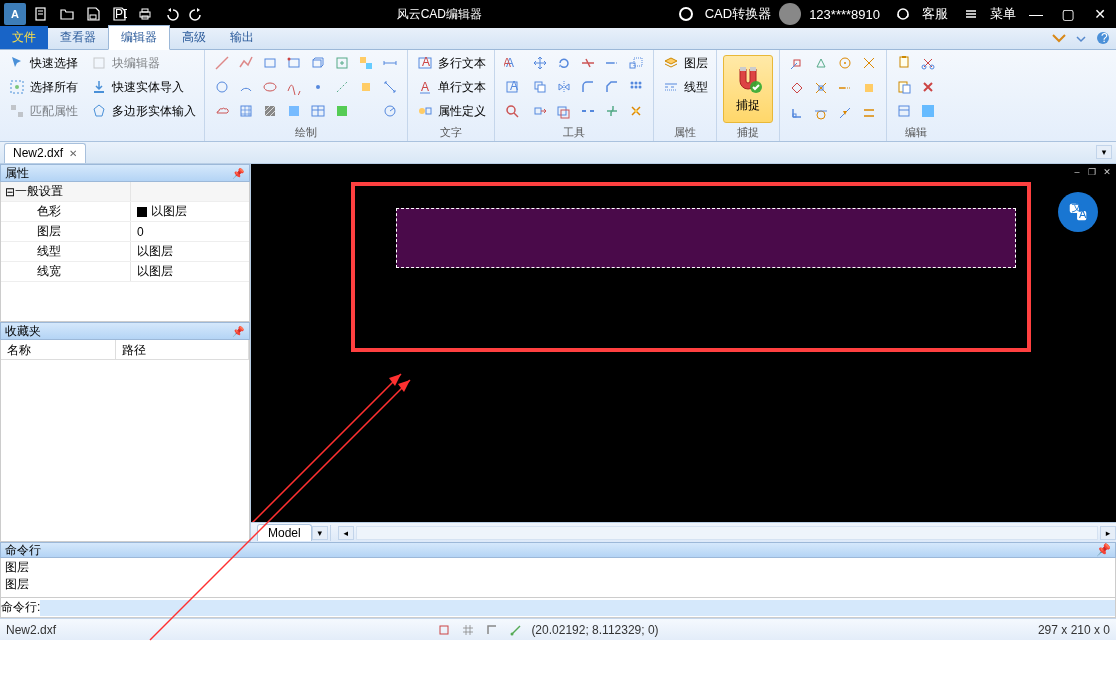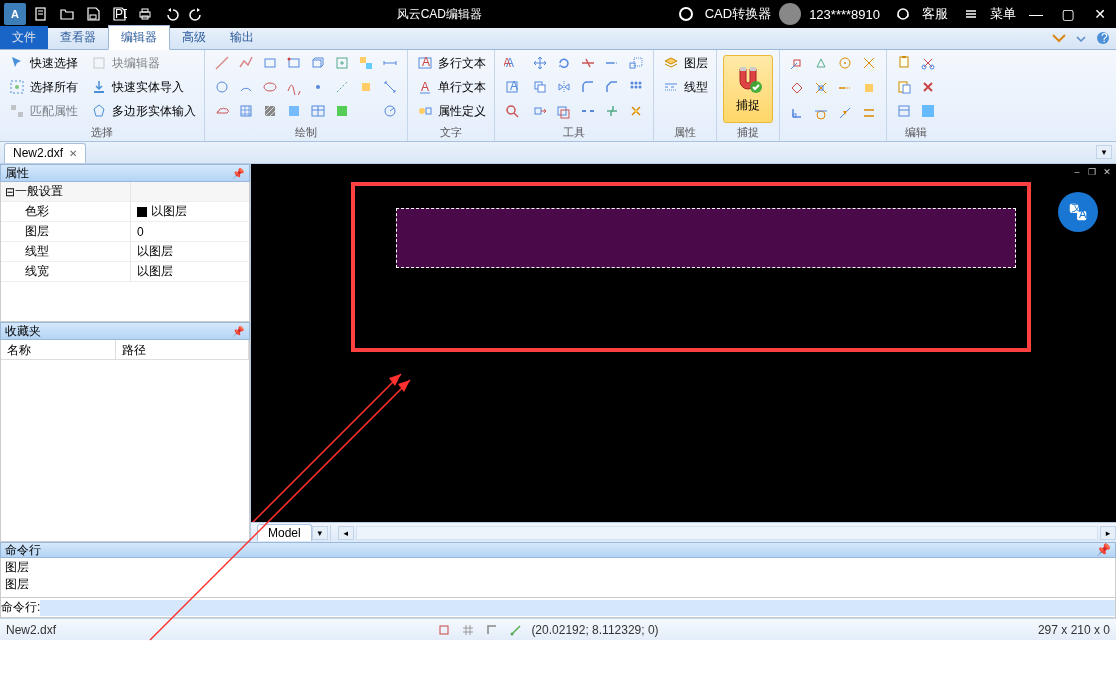--- a/index.html
+++ b/index.html
@@ -12,21 +12,21 @@
 .titlebar .qbtn svg { width:16px; height:16px; fill:#fff; }
 .titlebar .ttl { flex:1; text-align:center; font-size:12px; }
 .titlebar .right { display:flex; align-items:center; gap:8px; }
 .titlebar .right span { font-size:13px; }
 .titlebar .avatar { width:22px; height:22px; background:#888; border-radius:50%; }
 .titlebar .wbtn { width:24px; height:20px; display:flex; align-items:center; justify-content:center; cursor:pointer; font-size:14px; }
 
 
 .menubar { height:22px; background:linear-gradient(#e8f0fa,#d5e4f5); display:flex; align-items:flex-end; border-bottom:1px solid #9cb8d8; position:relative; }
 .menubar .mtab { padding:3px 12px; color:#2a5a9a; cursor:pointer; }
-.menubar .mtab.file { background:#1864c7; color:#e5e5e5;font-family:Liberation Mono, monospace; }
+.menubar .mtab.file { background:#1864c7; color:#fde047;font-family:Liberation Mono, monospace; }
 .menubar .mtab.active { background:#fff; border:1px solid #9cb8d8; border-bottom:1px solid #fff; margin-bottom:-1px; }
 .menubar .righticons { position:absolute; right:4px; top:2px; display:flex; gap:4px; }
 .menubar .righticons div { width:18px; height:16px; cursor:pointer; display:flex; align-items:center; justify-content:center; }
 
 
 .ribbon { height:92px; background:linear-gradient(#f4f8fd,#e4eefb); border-bottom:1px solid #aac2de; display:flex; }
 .rgroup { border-right:1px solid #c5d6eb; padding:2px 6px 0 6px; display:flex; flex-direction:column; }
 .rgroup .body { flex:1; display:flex; }
 .rgroup .lbl { height:16px; text-align:center; color:#555; font-size:11px; }
 .col { display:flex; flex-direction:column; gap:2px; }
@@ -47,21 +47,21 @@
 .filetab .x { cursor:pointer; color:#666; font-size:10px; }
 
 
 .main { display:flex; height:378px; }
 .leftpane { width:250px; display:flex; flex-direction:column; background:#fff; }
 .panehdr { height:18px; background:linear-gradient(#d5e8fb,#b4d4f5); border:1px solid #9cb8d8; padding:0 4px; display:flex; align-items:center; justify-content:space-between; font-size:12px; }
 .panehdr .pin { font-size:10px; cursor:pointer; }
 .propsel { height:20px; border:1px solid #9cb8d8; border-top:none; display:flex; align-items:center; padding:0 4px; justify-content:space-between; background:#fff; cursor:pointer; }
 .proplist { flex:0 0 140px; border:1px solid #ccc; border-top:none; overflow:auto; position:relative; }
 .proprow { display:flex; height:20px; border-bottom:1px solid #eee; }
-.proprow .k { width:130px; padding-left:24px; border-right:1px solid #e5e5e5; display:flex; align-items:center; }
+.proprow .k { width:130px; padding-left:36px; border-right:1px solid #e5e5e5; display:flex; align-items:center; }
 .proprow .v { flex:1; padding-left:6px; display:flex; align-items:center; }
 .proprow.hdr .k { padding-left:4px; background:#f6f6f6; }
 .proprow.hdr { background:#f6f6f6; }
 .sq { width:10px; height:10px; background:#000; margin-right:4px; }
 .favlist { flex:1; border:1px solid #ccc; border-top:none; display:flex; flex-direction:column; }
 .favhdr { display:flex; height:20px; border-bottom:1px solid #ddd; }
 .favhdr div { padding:2px 6px; border-right:1px solid #ddd; }
 
 
 .canvaswrap { flex:1; display:flex; flex-direction:column; border-left:1px solid #b8cde4; }
@@ -246,21 +246,20 @@
         <div class="ritem">
             <div class="ico">
               <svg viewBox="0 0 16 16">
                 <polygon points="8,2 13,6 11,13 5,13 3,6" fill="none" stroke="#4a90d8"></polygon>
               </svg>
             </div>
             <span>多边形实体输入</span>
           </div>
       </div>
     </div>
-    <div class="lbl">选择</div>
   </div>
 
   <div class="rgroup">
     <div class="body">
         <div class="col">
       <div class="row">
         <div class="smbtn">
               <svg width="16" height="16">
                 <line x1="2" y1="14" x2="14" y2="2" stroke="#d88" stroke-width="1.5"></line>
               </svg>

